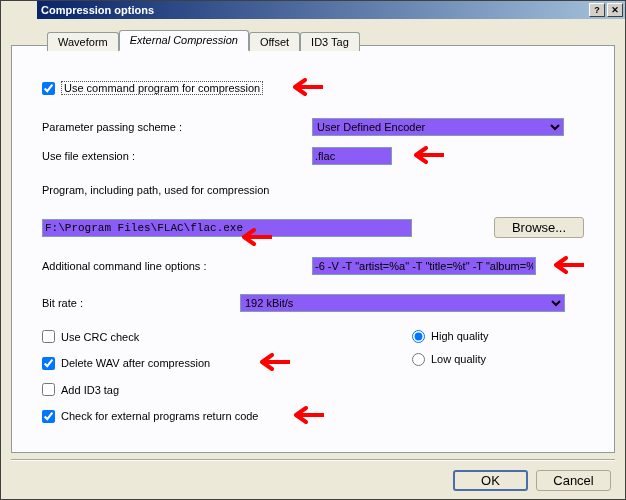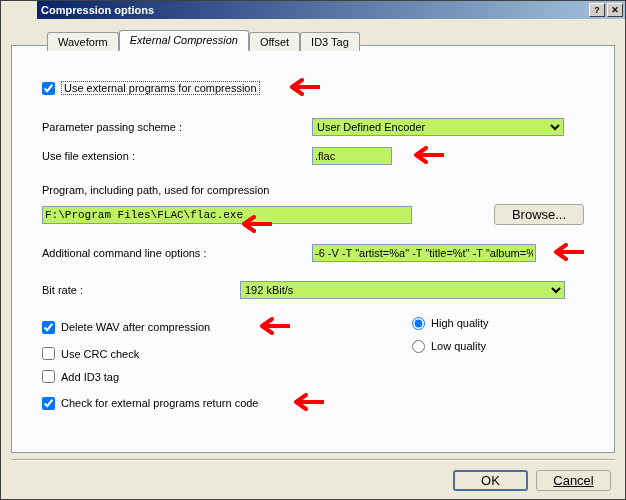--- a/index.html
+++ b/index.html
@@ -82,21 +82,21 @@
     z-index: 2;
     padding: 32px 30px 10px 30px;
   }
   .row { display: flex; align-items: center; margin-bottom: 10px; position: relative; }
   .row label.txt { flex: 0 0 auto; }
   .row .col-left { width: 270px; }
   input[type=text], select {
     font-family: "MS Sans Serif", Arial, sans-serif;
     font-size: 11px;
     border: 1px solid #7f9db9;
-    background: #bef264;
+    background: #8b5cf6;
     padding: 1px 2px;
     height: 18px;
   }
   select { padding: 0; }
   .chk { display: flex; align-items: center; gap: 6px; }
   .chk input { margin: 0; width: 13px; height: 13px; }
   .chk span.dotted { border: 1px dotted #555; padding: 0 2px; }
   .btn {
     background: #ece9d8;
     border: 1px solid #aca899;
@@ -144,21 +144,21 @@
     <div class="tab active">External Compression</div>
     <div class="tab inactive">Offset</div>
     <div class="tab inactive">ID3 Tag</div>
   </div>
 
   <div class="tabpanel">
 
     <div class="row">
       <div class="chk">
         <input type="checkbox" checked="" style="">
-        <span class="dotted">Use external programs for compression</span>
+        <span class="dotted">Use command program for compression</span>
       </div>
       <span style="margin-left:20px;">
         <svg width="40" height="18">
             <path d="M40 9 L12 9 M12 9 L22 2 M12 9 L22 16" stroke="#ff0000" stroke-width="4" fill="none" stroke-linecap="round"></path>
           </svg>
       </span>
     </div>
 
     <div style="height:10px;"></div>
 
@@ -172,21 +172,21 @@
     <div class="row" style="margin-bottom:18px;">
       <label class="txt col-left">Use file extension :</label>
       <input type="text" style="width: 80px;" value=".flac">
       <span style="margin-left:12px;">
         <svg width="40" height="18">
             <path d="M40 9 L12 9 M12 9 L22 2 M12 9 L22 16" stroke="#ff0000" stroke-width="4" fill="none" stroke-linecap="round"></path>
           </svg>
       </span>
     </div>
 
-    <div class="row" style="margin-bottom:8px;">
+    <div class="row" style="margin-bottom:21px;">
       <label class="txt">Program, including path, used for compression</label>
     </div>
     <div class="row" style="margin-bottom:18px;">
       <input type="text" style="width: 370px; font-family: Liberation Mono, monospace;" value="F:\Program Files\FLAC\flac.exe">
       <span style="flex:1"></span>
       <button class="btn" style="width:90px;">Browse...</button>
     </div>
     <div style="position:relative; top:-28px; left:190px; height:0;">
       <span>
         <svg width="40" height="18">
@@ -207,35 +207,35 @@
 
     <div class="row" style="margin-bottom:18px;">
       <label class="txt" style="width:198px;">Bit rate :</label>
       <select style="width:325px;">
         <option>192 kBit/s</option>
       </select>
     </div>
 
     <div style="display:flex;">
       <div style="width:330px;">
+        <div class="row chk">
+          <input type="checkbox" style="">
+          <span>Use CRC check</span>
+        </div>
         <div class="row chk">
           <input type="checkbox" checked="" style="">
           <span>Delete WAV after compression</span>
           <span style="margin-left:34px;">
             <svg width="40" height="18">
                 <path d="M40 9 L12 9 M12 9 L22 2 M12 9 L22 16" stroke="#ff0000" stroke-width="4" fill="none" stroke-linecap="round"></path>
               </svg>
           </span>
         </div>
         <div class="row chk">
           <input type="checkbox" style="">
-          <span>Use CRC check</span>
-        </div>
-        <div class="row chk">
-          <input type="checkbox" style="">
           <span>Add ID3 tag</span>
         </div>
         <div class="row chk">
           <input type="checkbox" checked="" style="">
           <span>Check for external programs return code</span>
           <span style="margin-left:20px;">
             <svg width="40" height="18">
                 <path d="M40 9 L12 9 M12 9 L22 2 M12 9 L22 16" stroke="#ff0000" stroke-width="4" fill="none" stroke-linecap="round"></path>
               </svg>
           </span>
@@ -252,16 +252,16 @@
         </div>
       </div>
     </div>
 
   </div>
 
   <div class="divline"></div>
 
   <div class="footer">
     <button class="btn default" style="width:75px;">OK</button>
-    <button class="btn" style="width:75px;text-decoration:underline;">Cancel</button>
+    <button class="btn" style="width:75px;">Cancel</button>
   </div>
 
 </div>
 
 </body></html>

